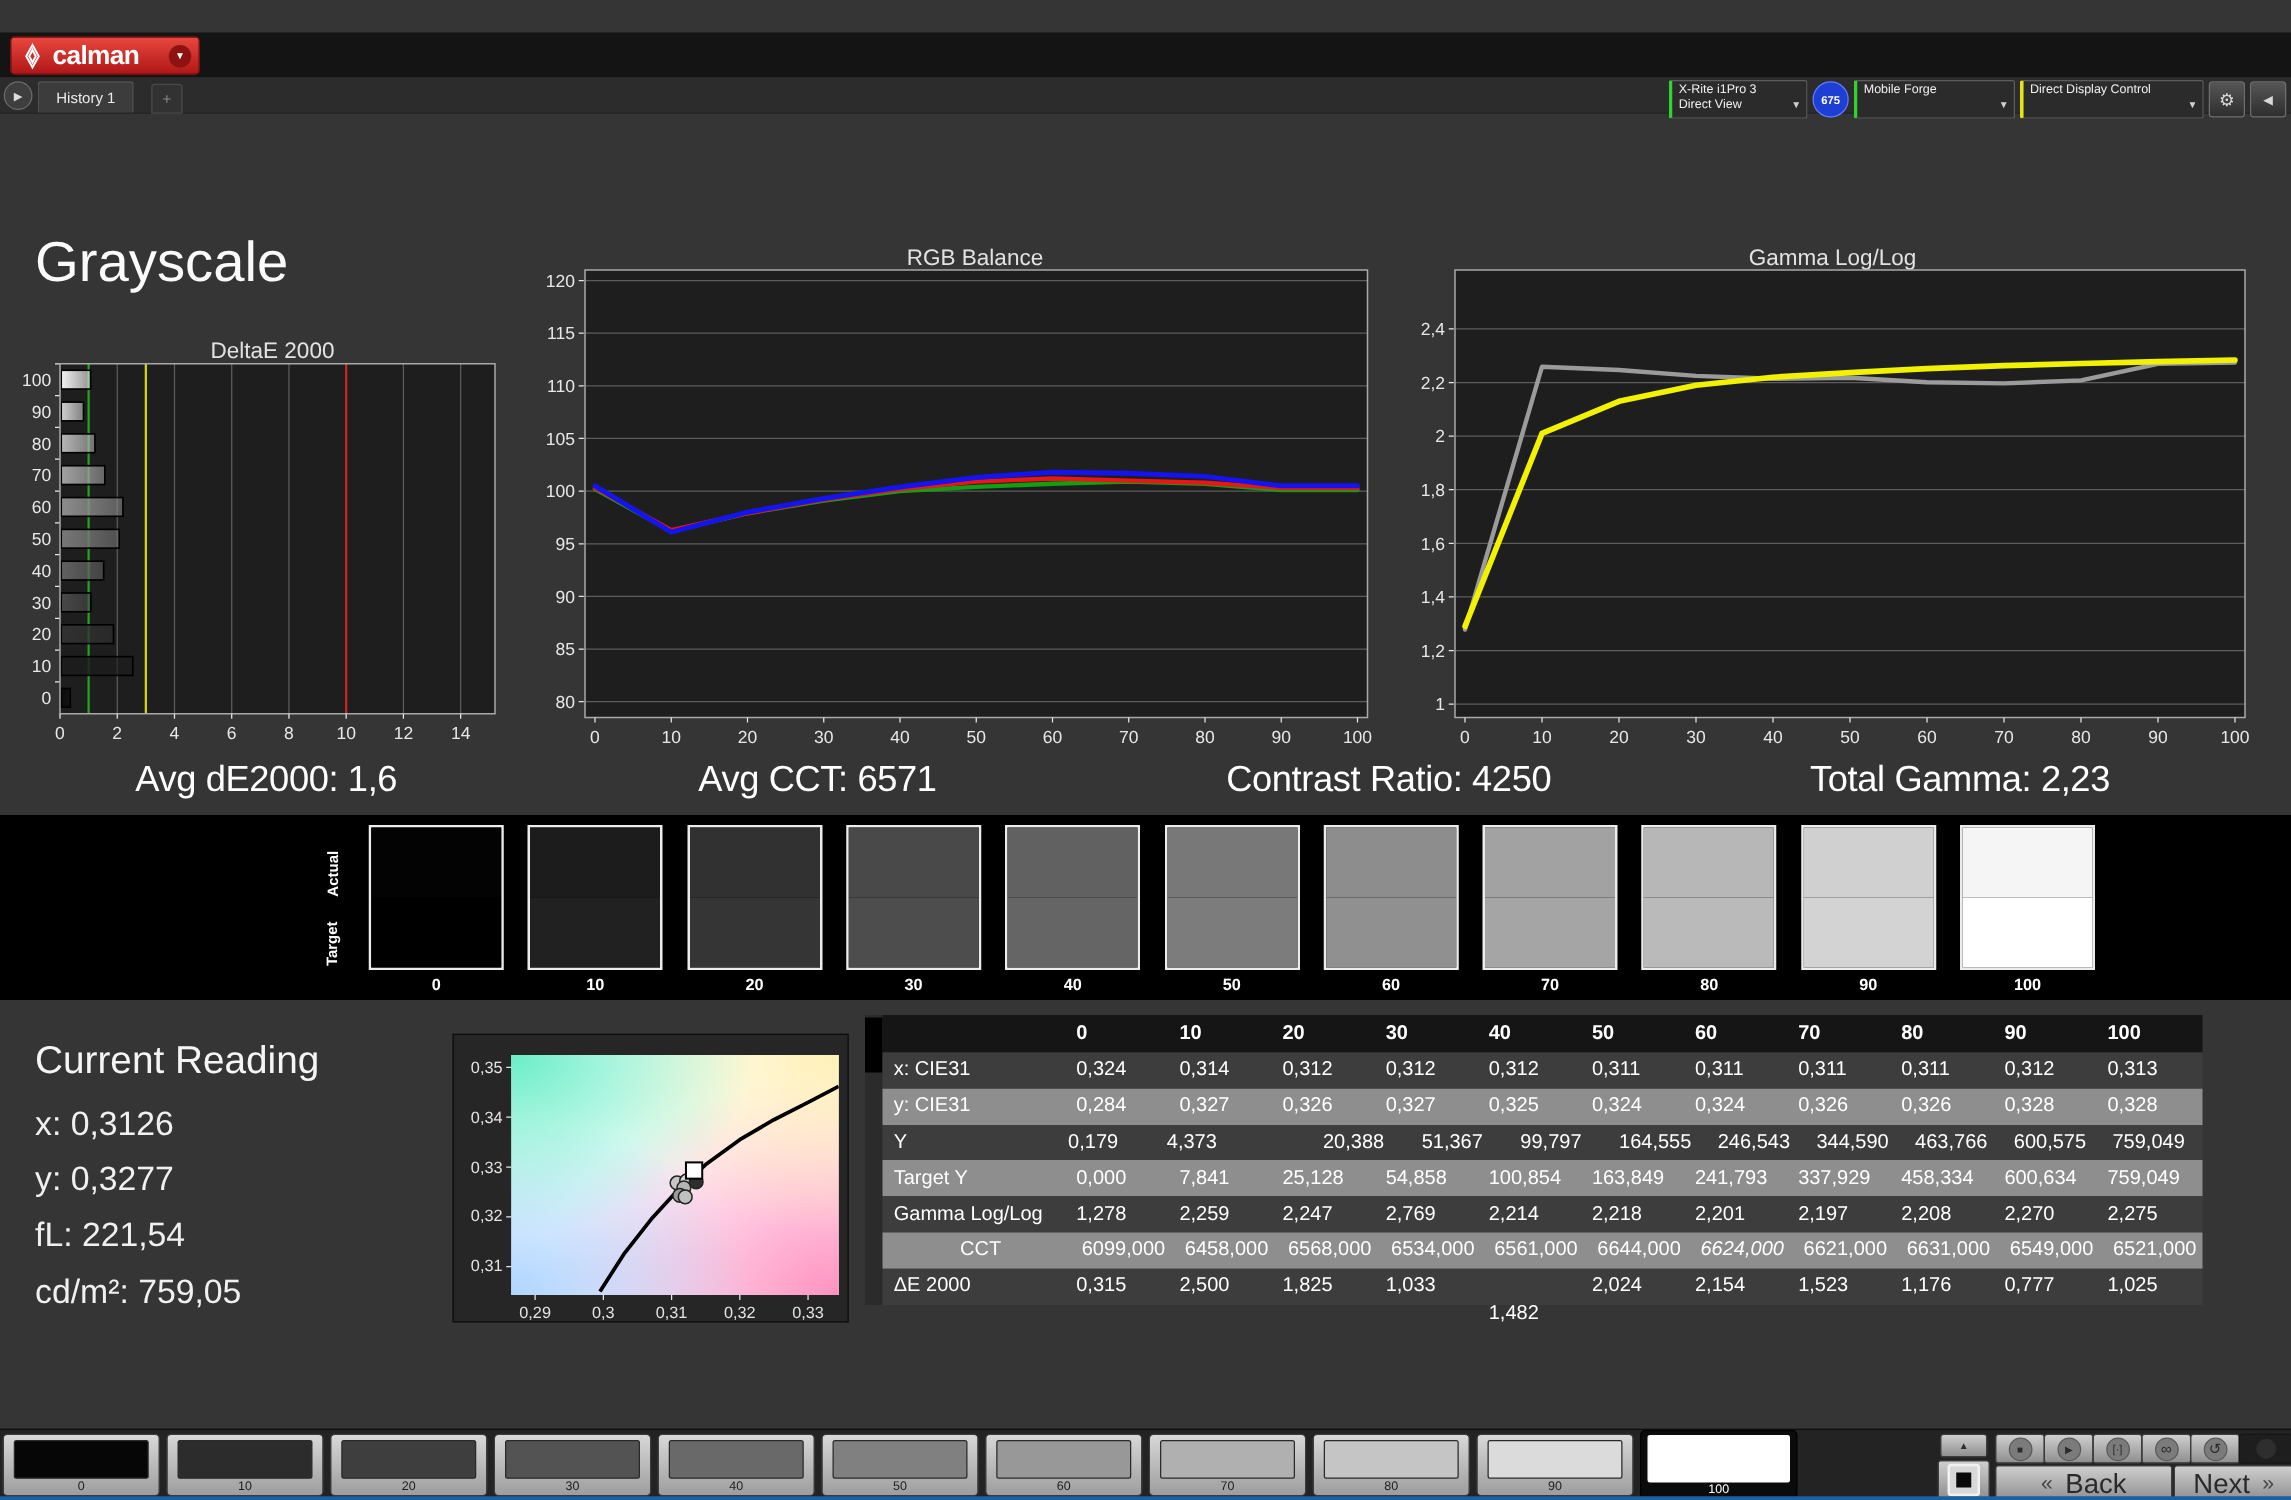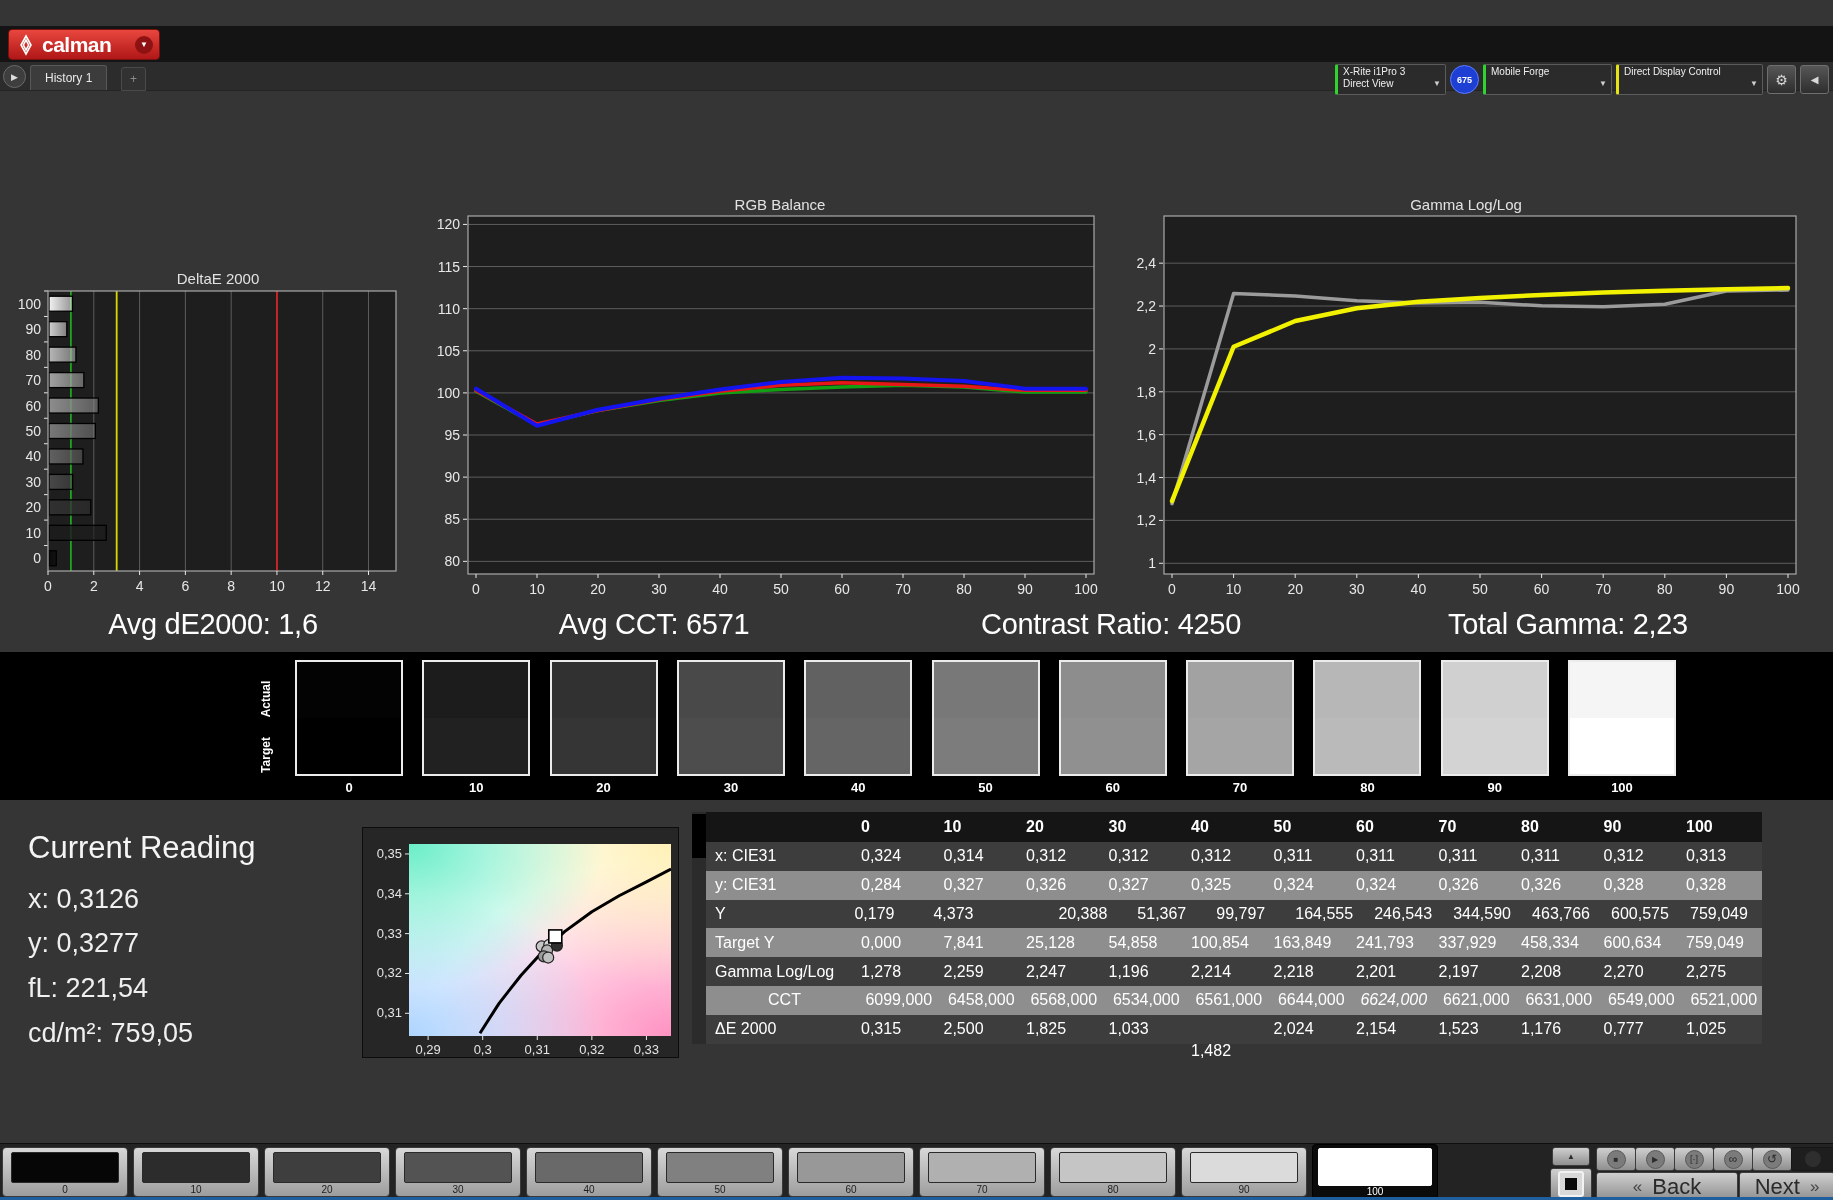--- a/index.html
+++ b/index.html
@@ -38,21 +38,21 @@
             font-size:10px;line-height:12px;padding:1px 16px 1px 5px;position:relative;}
   .meterbox .ddv{position:absolute;right:4px;bottom:4px;font-size:8px;color:#cfcfcf;}
   .stripe-green{border-left:3px solid #2fd42f;}
   .stripe-yellow{border-left:3px solid #e3e316;}
   #badge675{width:27px;height:27px;border-radius:50%;background:#1d3fd4;border:1px solid #5f7bff;
             color:#fff;font-size:9px;font-weight:bold;display:flex;align-items:center;justify-content:center;}
   .sqbtn{width:27px;height:27px;border-radius:3px;background:linear-gradient(#565656,#2e2e2e);
          border:1px solid #6e6e6e;color:#d8d8d8;display:flex;align-items:center;justify-content:center;font-size:14px;}
   
   #pagetitle{left:28px;top:184px;font-size:45px;font-weight:300;color:#fafafa;}
-  .chart-title{color:#e2e2e2;font-size:15px;transform:translateX(-50%);}
+  .chart-title{color:#e2e2e2;font-size:18px;transform:translateX(-50%);}
   .stat{top:608px;font-size:29px;color:#ffffff;letter-spacing:-0.3px;transform:translateX(-50%);white-space:nowrap;}
   
   #swatchstrip{left:0;top:652px;width:1833px;height:148px;background:#000;}
   .rotlab{position:absolute;color:#fff;font-size:12px;font-weight:bold;transform:rotate(-90deg);transform-origin:center;}
   .swatch{position:absolute;top:8px;width:108px;height:116px;border:2px solid #ececec;box-sizing:border-box;}
   .swatch .half{width:100%;height:50%;}
   .swlabel{position:absolute;top:128px;width:112px;text-align:center;color:#fff;font-size:13px;font-weight:bold;}
   
   #curtitle{left:28px;top:830px;font-size:31px;color:#f5f5f5;}
   .curline{left:28px;font-size:27px;color:#f0f0f0;}
@@ -146,20 +146,21 @@
       </div>
       <div class="sqbtn">
         <span>⚙</span>
       </div>
       <div class="sqbtn">
         <span style="font-size:10px">◀</span>
       </div>
     </div>
   </div>
 
+  <div id="pagetitle" class="abs">Grayscale</div>
 
   <div class="chart-title abs" style="left:218px;top:270px">DeltaE 2000</div>
   <div class="chart-title abs" style="left:780px;top:196px">RGB Balance</div>
   <div class="chart-title abs" style="left:1466px;top:196px">Gamma Log/Log</div>
 
   <svg id="svg-deltae" class="abs" style="left:4px;top:285px" width="404" height="318" viewBox="0 0 404 318">
       <rect x="44" y="6" width="348" height="280" fill="#1e1e1e"></rect>
       <line x1="89.78947368421052" y1="6" x2="89.78947368421052" y2="286" stroke="#5d5d5d" stroke-width="1"></line>
       <line x1="135.57894736842104" y1="6" x2="135.57894736842104" y2="286" stroke="#5d5d5d" stroke-width="1"></line>
       <line x1="181.3684210526316" y1="6" x2="181.3684210526316" y2="286" stroke="#5d5d5d" stroke-width="1"></line>
@@ -573,21 +574,21 @@
           <div class="tcell" style="width: 82.5px;">337,929</div>
           <div class="tcell" style="width: 82.5px;">458,334</div>
           <div class="tcell" style="width: 82.5px;">600,634</div>
           <div class="tcell" style="width: 82.5px;">759,049</div>
         </div>
         <div class="trow dark" style="top: 145.2px; height: 28.8px;">
           <div class="tcell tlabel">Gamma Log/Log</div>
           <div class="tcell" style="width: 82.5px;">1,278</div>
           <div class="tcell" style="width: 82.5px;">2,259</div>
           <div class="tcell" style="width: 82.5px;">2,247</div>
-          <div class="tcell" style="width: 82.5px;">1,196</div>
+          <div class="tcell" style="width: 82.5px;">2,769</div>
           <div class="tcell" style="width: 82.5px;">2,214</div>
           <div class="tcell" style="width: 82.5px;">2,218</div>
           <div class="tcell" style="width: 82.5px;">2,201</div>
           <div class="tcell" style="width: 82.5px;">2,197</div>
           <div class="tcell" style="width: 82.5px;">2,208</div>
           <div class="tcell" style="width: 82.5px;">2,270</div>
           <div class="tcell" style="width: 82.5px;">2,275</div>
         </div>
         <div class="trow light" style="top: 174px; height: 28.8px; text-align: center;">
           <div class="tcell tlabel">CCT</div>

